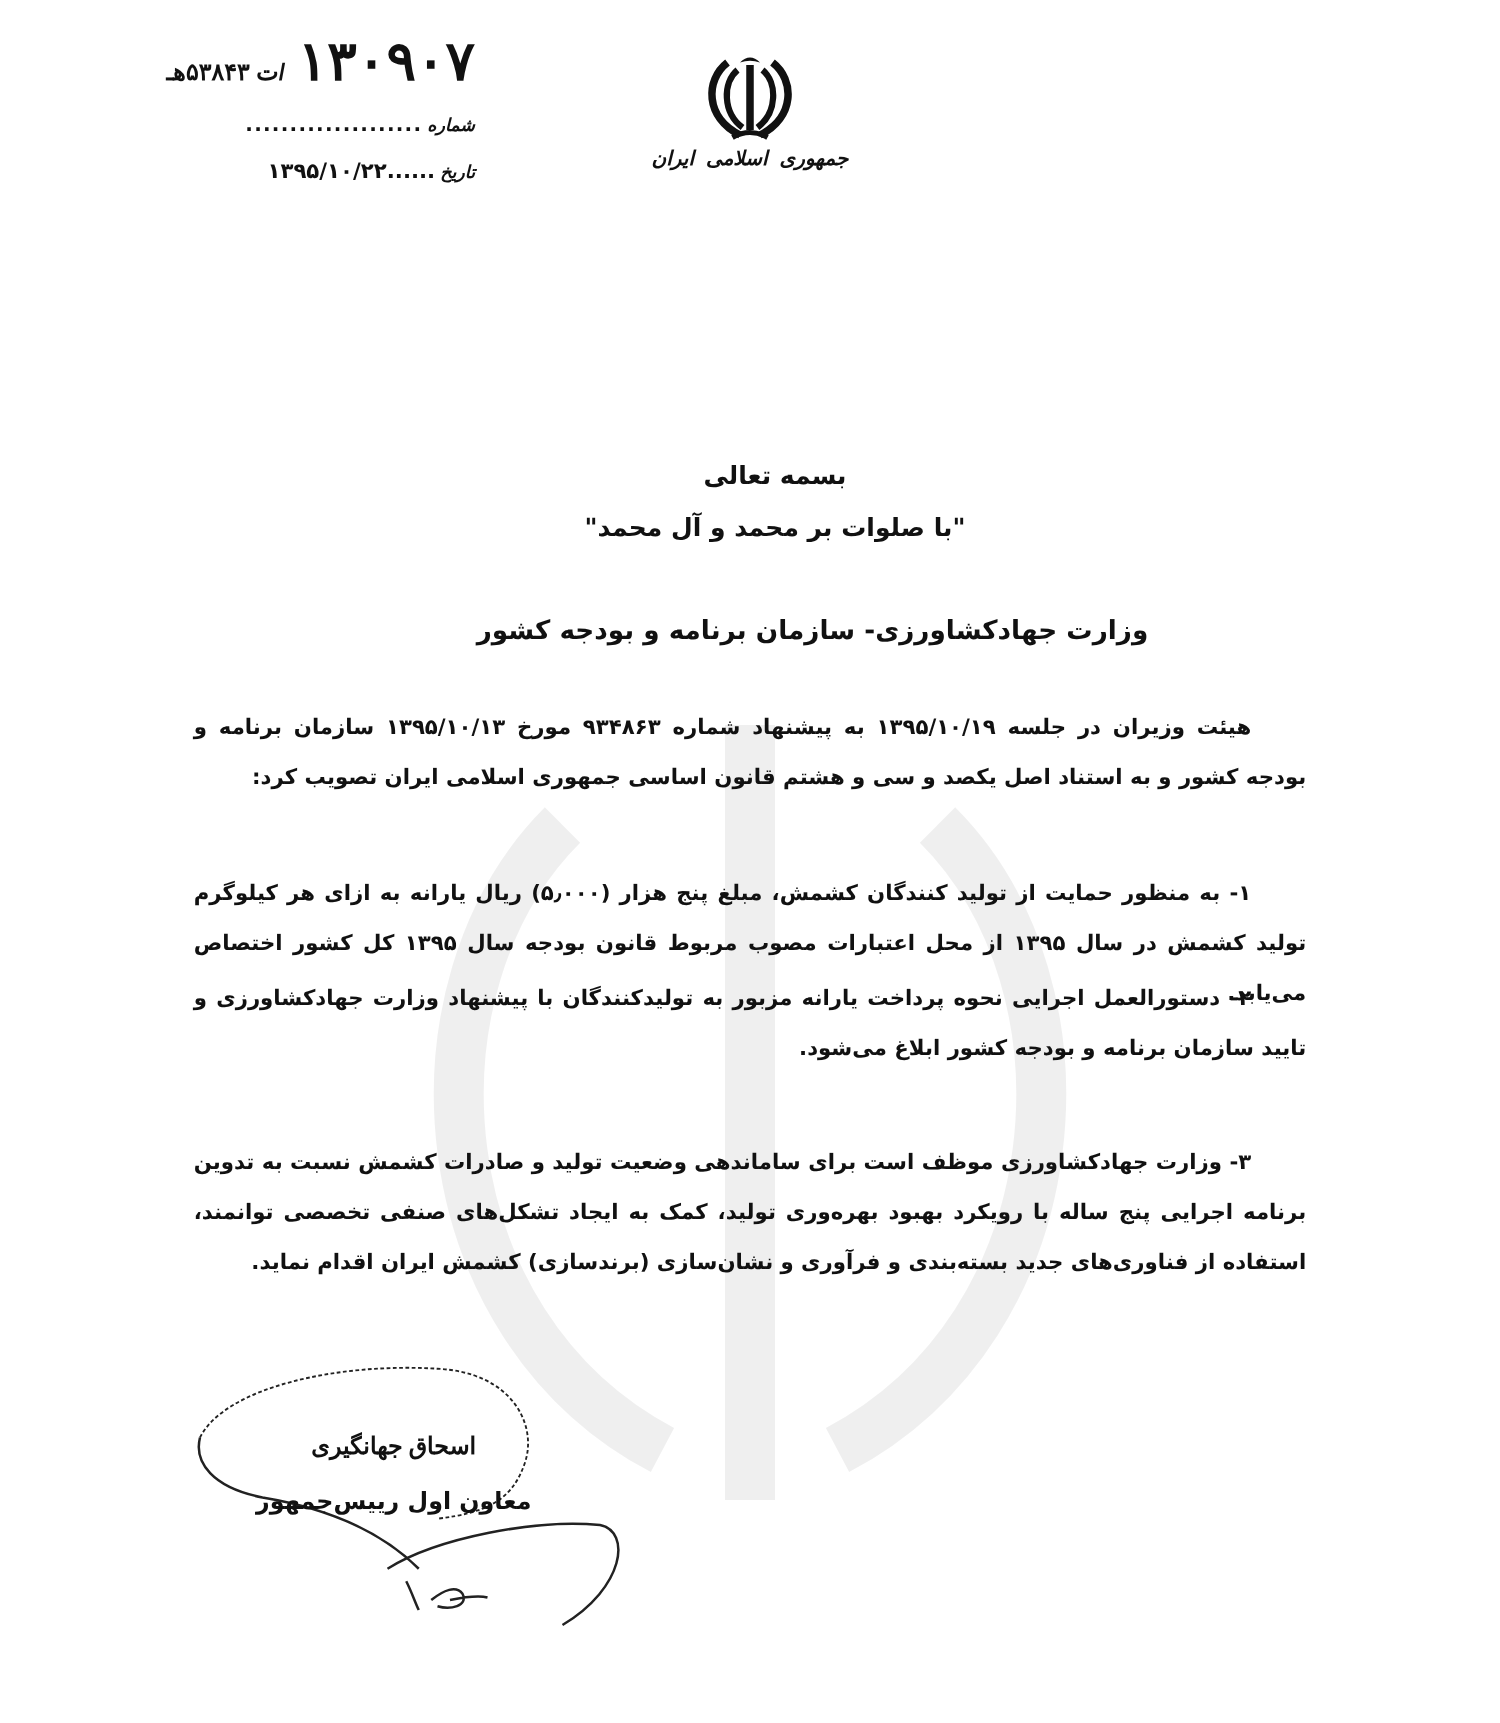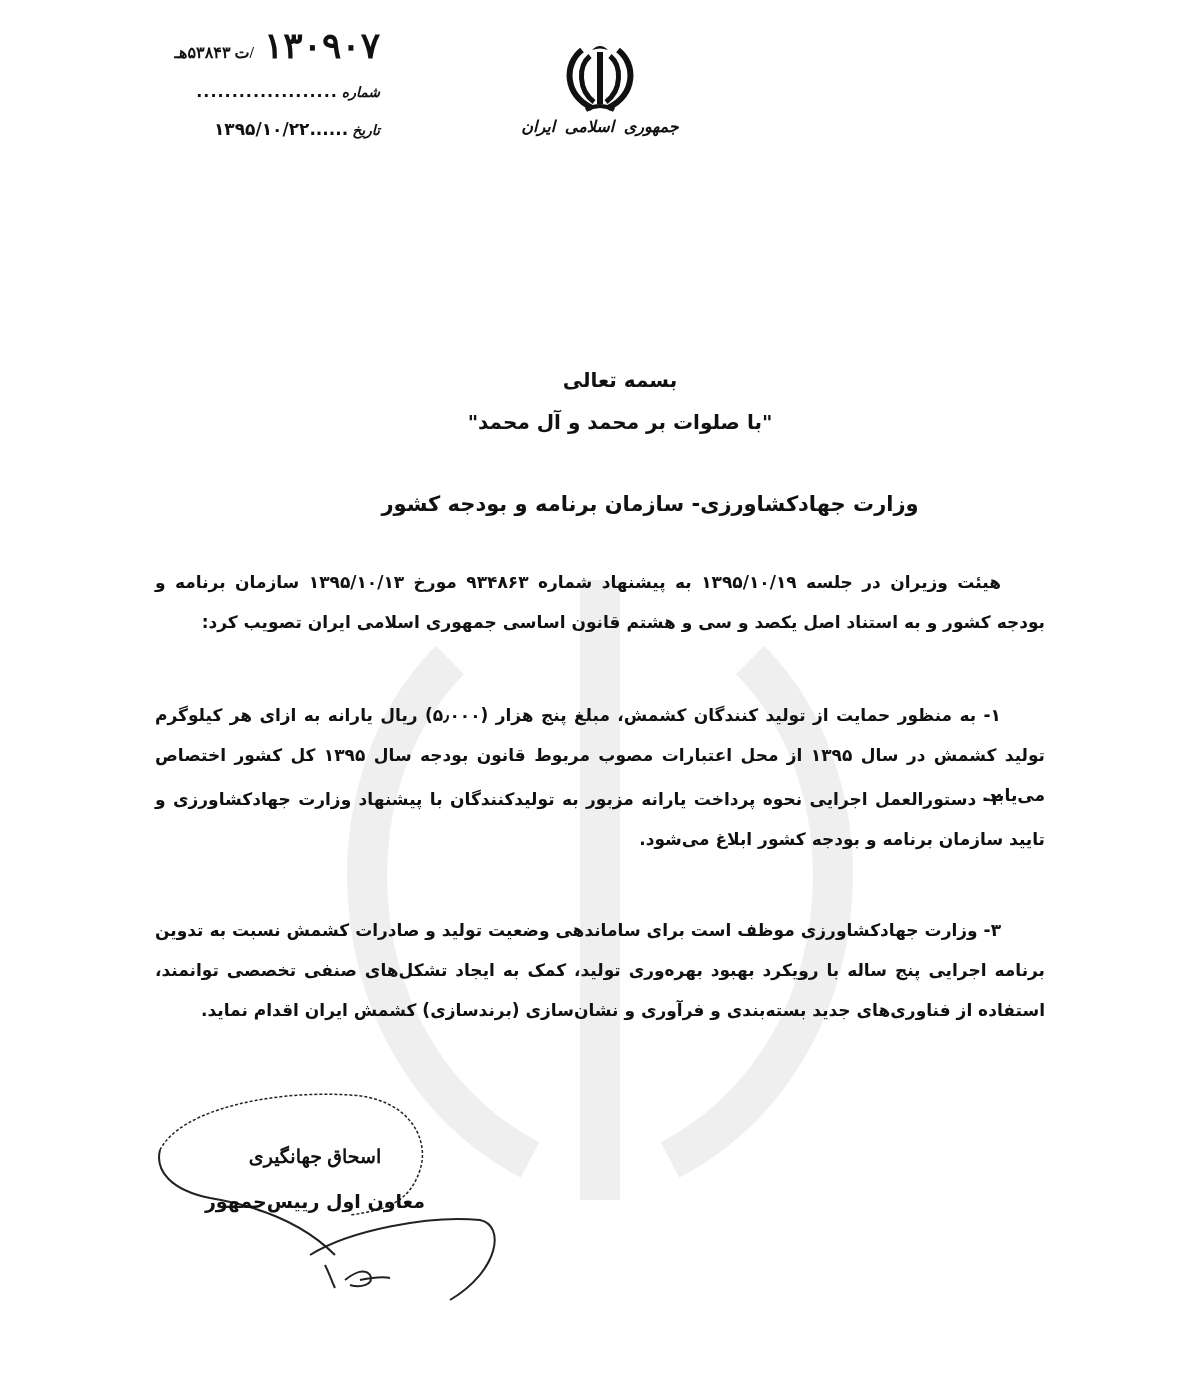--- a/index.html
+++ b/index.html
@@ -26,30 +26,30 @@
       text-align: right;
     }
     .ref-line1 {
       display: flex;
       flex-direction: row;
       align-items: baseline;
       justify-content: flex-start;
       gap: 10px;
     }
     .ref-big {
-      font-family: Liberation Sans, sans-serif;
-      font-weight: bold;
-      font-size: 36px;
+      font-family: Liberation Serif, serif;
+      font-weight: bold;
+      font-size: 44px;
       letter-spacing: 6px;
       line-height: 1;
       text-align: center;
     }
     .ref-code {
-      font-family: Liberation Serif, serif;
-      font-size: 16px;
+      font-family: Liberation Sans, sans-serif;
+      font-size: 19px;
       font-weight: bold;
     }
     .ref-row {
       display: flex;
       flex-direction: row;
       align-items: baseline;
       margin-top: 18px;
       gap: 4px;
     }
     .ref-label {
@@ -147,21 +147,21 @@
       height: 230px;
     }
     .sig-svg { position: absolute; left: 0; top: 0; }
     .sig-name {
       position: absolute;
       left: 50px;
       top: 55px;
       width: 230px;
       text-align: center;
       direction: rtl;
-      font-family: Liberation Sans, sans-serif;
+      font-family: Liberation Serif, serif;
       font-weight: bold;
       font-size: 19px;
     }
     .sig-title {
       position: absolute;
       left: 40px;
       top: 100px;
       width: 250px;
       text-align: center;
       direction: rtl;

